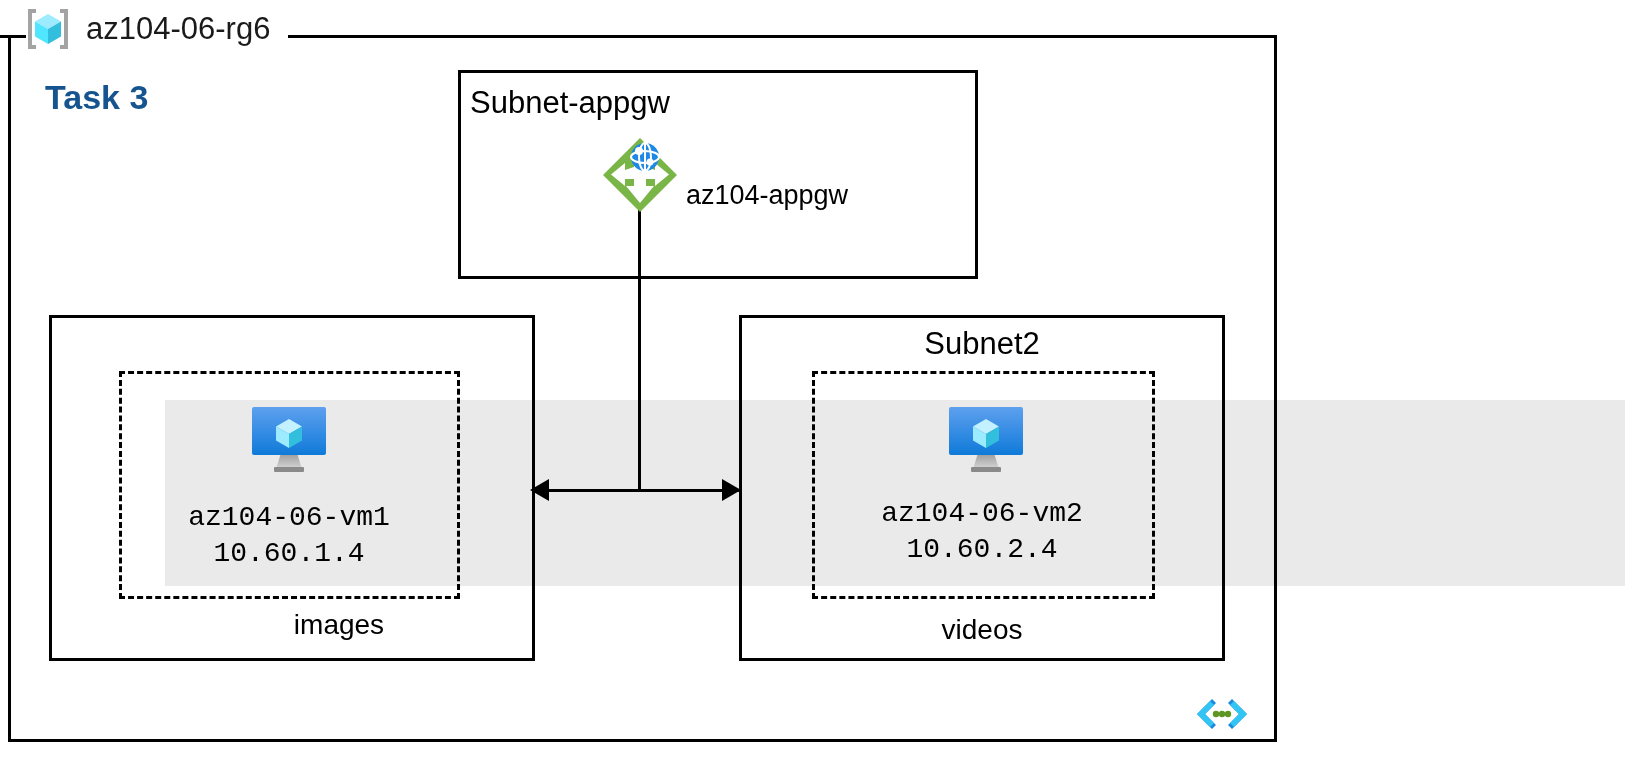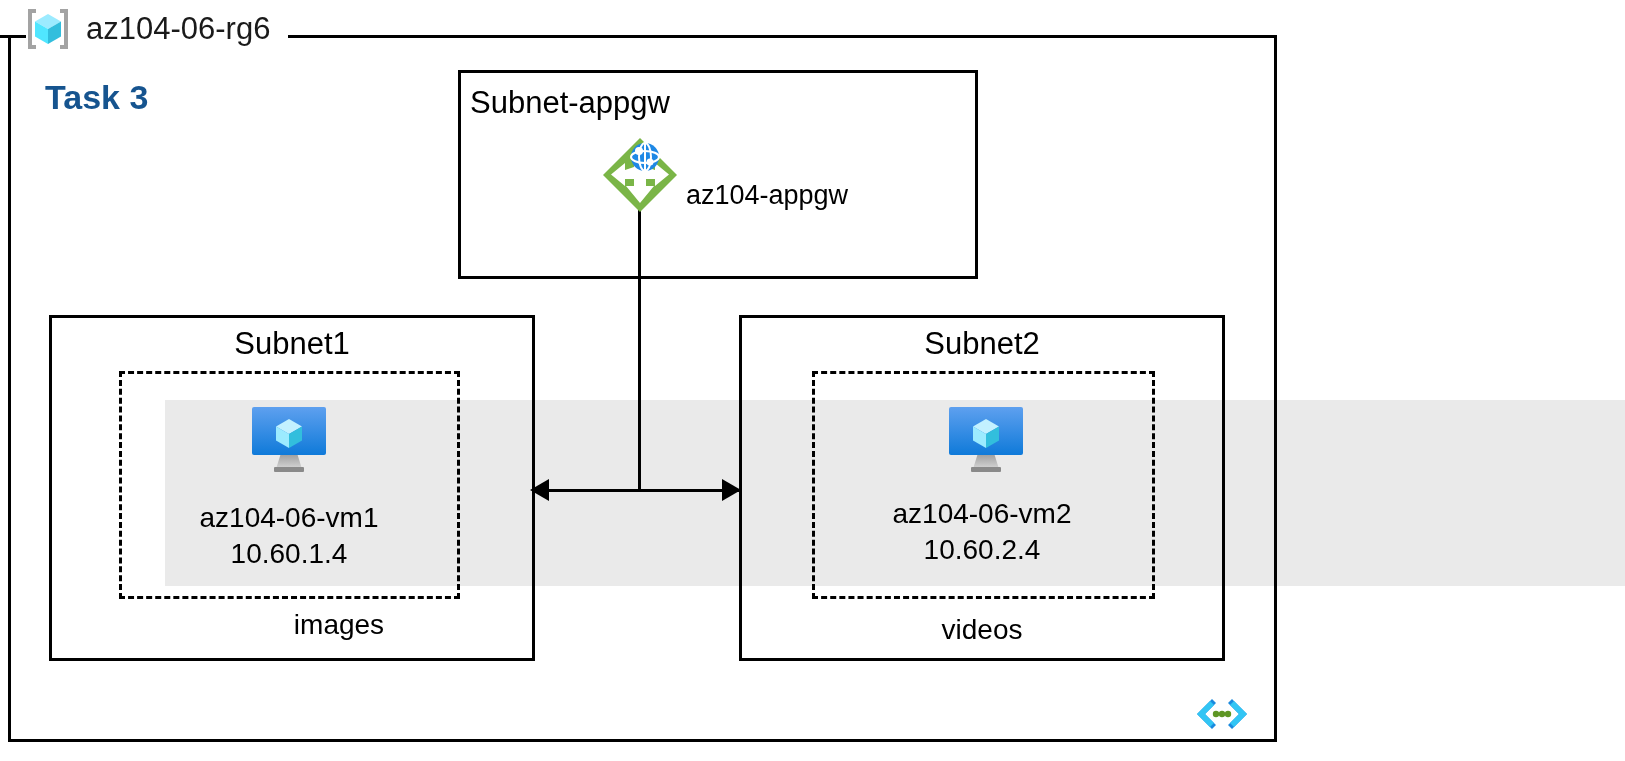--- a/index.html
+++ b/index.html
@@ -80,20 +80,21 @@
   .d-subnet1{left:119px;top:371px;width:335px;height:222px;}
   .d-subnet2{left:812px;top:371px;width:337px;height:222px;}
 
   
   .vm-icon{width:78px;height:68px;z-index:7;}
   .vm1-icon{left:250px;top:405px;}
   .vm2-icon{left:947px;top:405px;}
   .vm-text{
     font-size:28px;line-height:36px;color:#000;text-align:center;z-index:7;
     white-space:nowrap;
+    font-family:Liberation Mono, monospace;
   }
   .vm1-name{left:119px;top:500px;width:340px;}
   .vm1-ip  {left:119px;top:536px;width:340px;}
   .vm2-name{left:812px;top:496px;width:340px;}
   .vm2-ip  {left:812px;top:532px;width:340px;}
 
   .sub-caption{
     font-size:28px;line-height:36px;color:#000;text-align:center;z-index:7;
     white-space:nowrap;
   }
@@ -183,21 +184,20 @@
   <div class="abs appgw-labels">
     <div>az104-appgw</div>
   </div>
 
   <div class="abs conn conn-vertical"></div>
   <div class="abs conn conn-horizontal"></div>
   <div class="arrowhead arrow-left"></div>
   <div class="arrowhead arrow-right"></div>
 
   <div class="abs subnet-box box-subnet1"></div>
-  <div class="abs subnet-title t-subnet1">Subnet1</div>
   <div class="abs dashed-box d-subnet1"></div>
 
   <div class="abs vm-icon vm1-icon">
     <svg width="78" height="68" viewBox="0 0 78 68">
       <defs>
         <linearGradient id="vmScreen1" x1="0" y1="0" x2="0" y2="1">
           <stop offset="0" stop-color="#5ea0ef"></stop>
           <stop offset="1" stop-color="#0f7ad9"></stop>
         </linearGradient>
         <linearGradient id="vmStand1" x1="0" y1="0" x2="0" y2="1">

